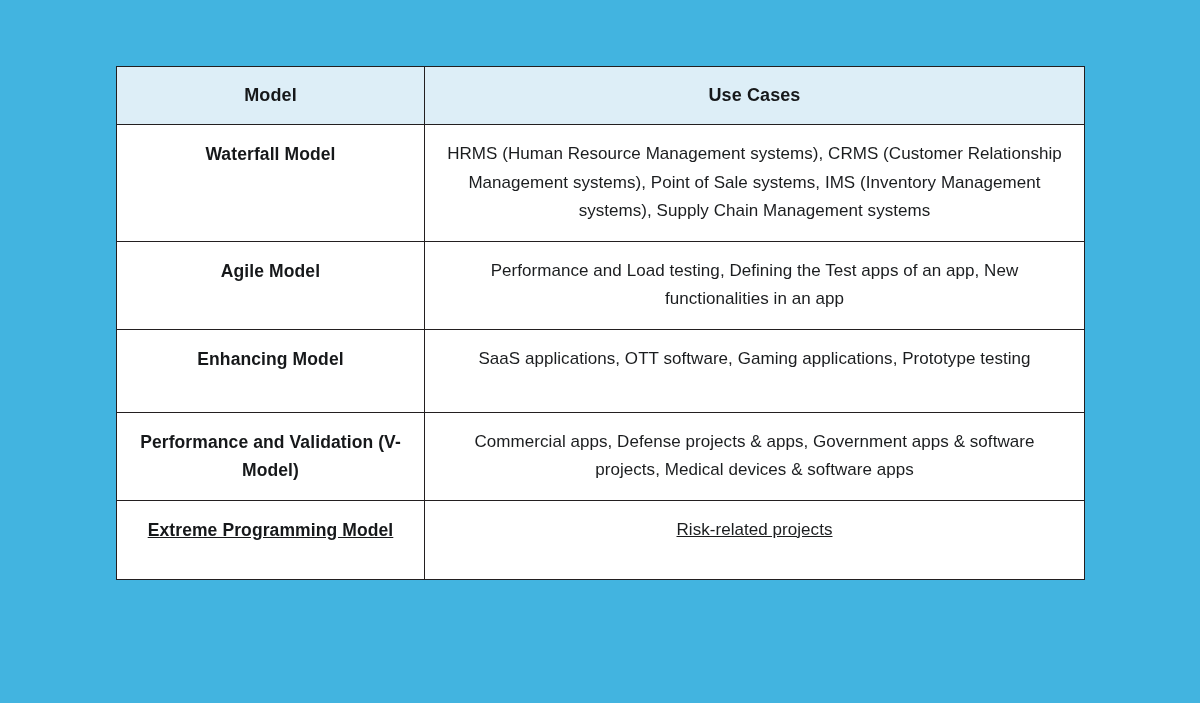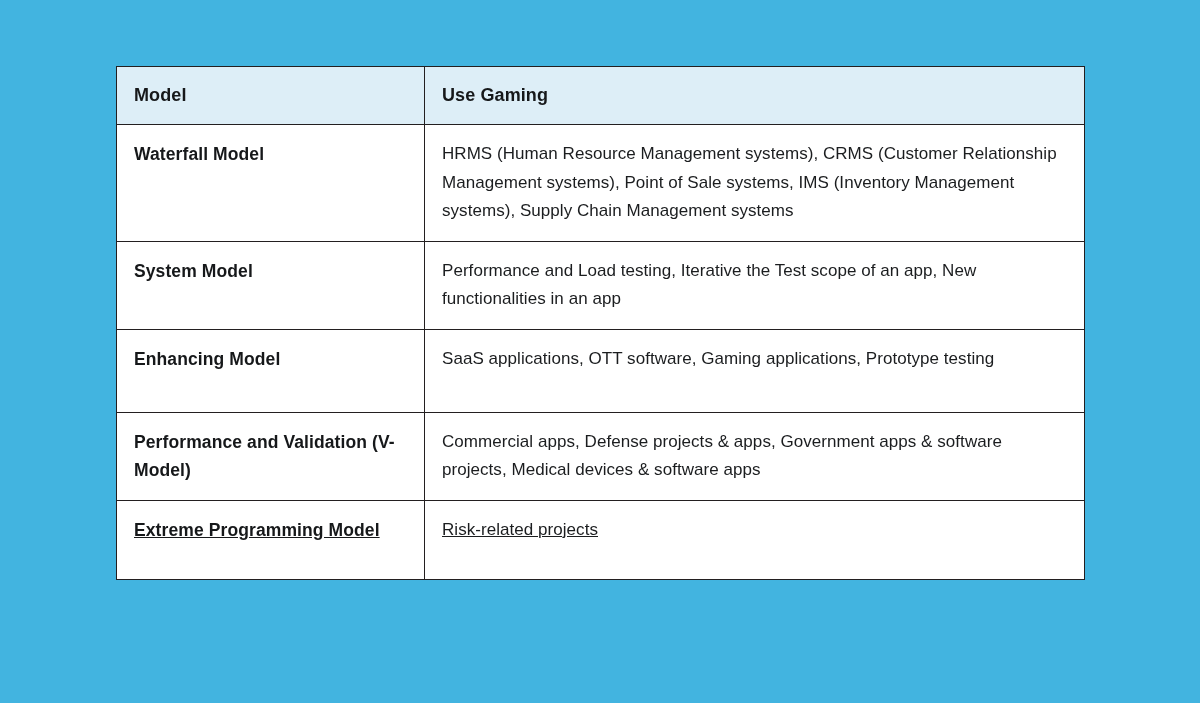--- a/index.html
+++ b/index.html
@@ -32,21 +32,21 @@
     background: #ffffff;
     border: 1px solid #231f20;
   }
   table.models col.c1 { width: 308px; }
   table.models col.c2 { width: 660px; }
   table.models th,
   table.models td {
     border: 1px solid #231f20;
     vertical-align: top;
     padding: 15px 17px 15px 17px;
-    text-align: left;
+    text-align: center;
   }
   table.models thead th {
     background: #ddeef7;
     font-size: 18px;
     font-weight: bold;
     color: #16181a;
     padding-top: 18px;
     padding-bottom: 18px;
     letter-spacing: 0.1px;
   }
@@ -78,31 +78,31 @@
 <div class="page">
   <div class="table-wrap">
     <table class="models">
       <colgroup>
         <col class="c1">
         <col class="c2">
       </colgroup>
       <thead>
         <tr>
           <th>Model</th>
-          <th>Use Gaming</th>
+          <th>Use Cases</th>
         </tr>
       </thead>
       <tbody>
         <tr class="r-waterfall">
           <td class="model-cell">Waterfall Model</td>
           <td class="usecase-cell">HRMS (Human Resource Management systems), CRMS (Customer Relationship Management systems), Point of Sale systems, IMS (Inventory Management systems), Supply Chain Management systems</td>
         </tr>
         <tr class="r-agile">
-          <td class="model-cell">System Model</td>
-          <td class="usecase-cell">Performance and Load testing, Iterative the Test scope of an app, New functionalities in an app</td>
+          <td class="model-cell">Agile Model</td>
+          <td class="usecase-cell">Performance and Load testing, Defining the Test apps of an app, New functionalities in an app</td>
         </tr>
         <tr class="r-iterative">
           <td class="model-cell">Enhancing Model</td>
           <td class="usecase-cell">SaaS applications, OTT software, Gaming applications, Prototype testing</td>
         </tr>
         <tr class="r-vmodel">
           <td class="model-cell">Performance and Validation (V-Model)</td>
           <td class="usecase-cell">Commercial apps, Defense projects &amp; apps, Government apps &amp; software projects, Medical devices &amp; software apps</td>
         </tr>
         <tr class="r-xp">

